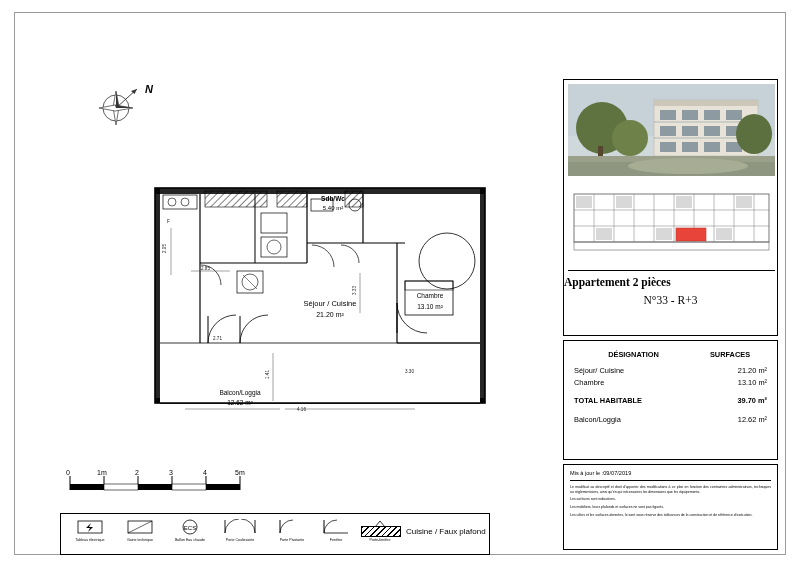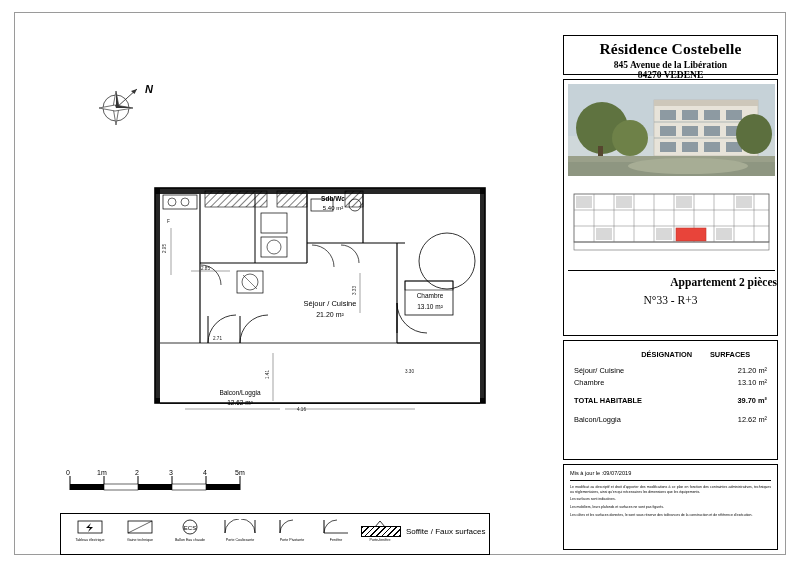--- a/index.html
+++ b/index.html
@@ -59,27 +59,27 @@
   .box { position:absolute; border:1px solid #000; background:#fff; }
 
   .box-title { left:4px; top:22px; width:215px; height:40px; text-align:center; padding-top:4px;}
   .res-name { font-family:"Liberation Serif", serif; font-weight:bold; font-size:15.5px; letter-spacing:.2px;}
   .res-addr { font-family:"Liberation Serif", serif; font-weight:bold; font-size:9.5px; margin-top:2px;}
   .res-city { font-family:"Liberation Serif", serif; font-weight:bold; font-size:9.5px;}
 
   .box-photos { left:4px; top:66px; width:215px; height:257px; }
   .photo-top { position:absolute; left:4px; top:4px; width:207px; height:92px; overflow:hidden; }
   .photo-mid { position:absolute; left:4px; top:100px; width:207px; height:84px; overflow:hidden; background:#fff; }
-  .apt-caption { position:absolute; left:0; top:196px; width:100%; text-align:right; font-family:"Liberation Serif",serif; font-weight:bold; font-size:11.5px;}
+  .apt-caption { position:absolute; left:0; top:196px; width:100%; text-align:left; font-family:"Liberation Serif",serif; font-weight:bold; font-size:11.5px;}
   .apt-sub { position:absolute; left:0; top:214px; width:100%; text-align:center; font-family:"Liberation Serif",serif; font-weight:normal; font-size:11.5px;}
   .sep-line { position:absolute; left:4px; top:190px; width:207px; height:1px; background:#000; }
 
   .box-table { left:4px; top:327px; width:215px; height:120px; padding:8px 10px; }
   .tbl { width:100%; border-collapse:collapse; font-size:7.4px; }
-  .tbl th { text-align:right; font-size:7.4px; font-weight:bold; padding-bottom:5px;}
+  .tbl th { text-align:center; font-size:7.4px; font-weight:bold; padding-bottom:5px;}
   .tbl th.r { text-align:center; }
   .tbl td { padding:1.5px 0; font-size:7.4px; }
   .tbl td.r { text-align:right; }
   .tbl tr.total td { font-weight:bold; padding-top:8px; }
   .tbl tr.balcon td { padding-top:8px; }
 
   .box-foot { left:4px; top:451px; width:215px; height:86px; padding:5px 6px; }
   .maj { font-size:5.6px; margin-bottom:4px; }
   .foot-sep { width:100%; height:1px; background:#000; margin:2px 0 4px 0;}
   .foot-txt { font-size:3.5px; line-height:1.35; text-align:justify; }
@@ -284,32 +284,27 @@
       <div class="legend-cell" style="left:296px;">
         <div class="sym">
           <svg width="28" height="16">
               <path d="M4 14 L14 2 L24 14 Z" fill="none" stroke="#000" stroke-width="0.8"></path>
             </svg>
         </div>
         <div class="cap">Porte-fenêtre</div>
       </div>
 
       <div class="legend-right">
-        <span class="hatch-box"></span><span>Soffite / Faux surfaces</span>
+        <span class="hatch-box"></span><span>Cuisine / Faux plafond</span>
       </div>
     </div>
   </div>
 
   <div class="info-col">
 
-    <div class="box box-title">
-      <div class="res-name">Résidence Costebelle</div>
-      <div class="res-addr">845 Avenue de la Libération</div>
-      <div class="res-city">84270 VEDENE</div>
-    </div>
 
     <div class="box box-photos">
 
       <div class="photo-top">
         <svg width="207" height="92">
           <rect width="207" height="92" fill="#cfd8da"></rect>
 
           <rect width="207" height="52" fill="#c6d2d8"></rect>
 
           <rect x="86" y="16" width="104" height="56" fill="#e7e3d9" stroke="#b9b4a8" stroke-width="0.6"></rect>

